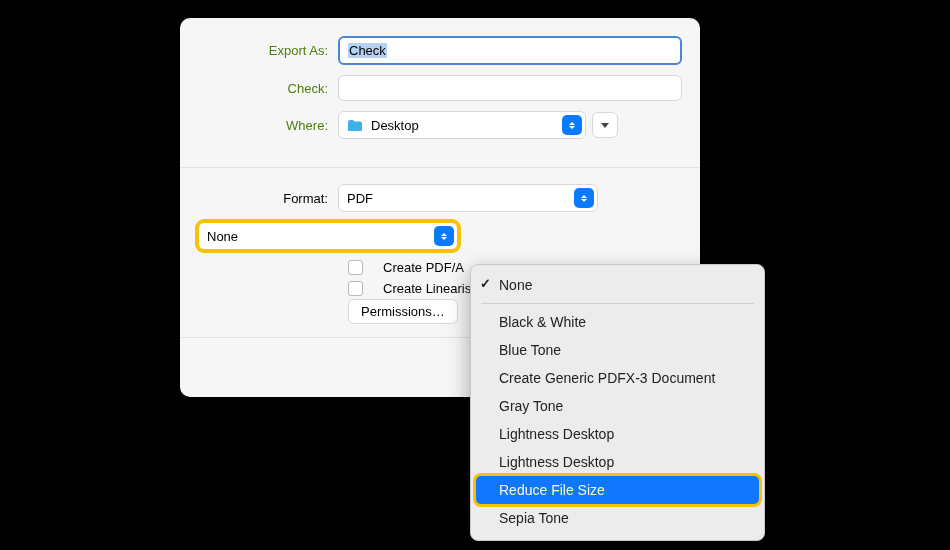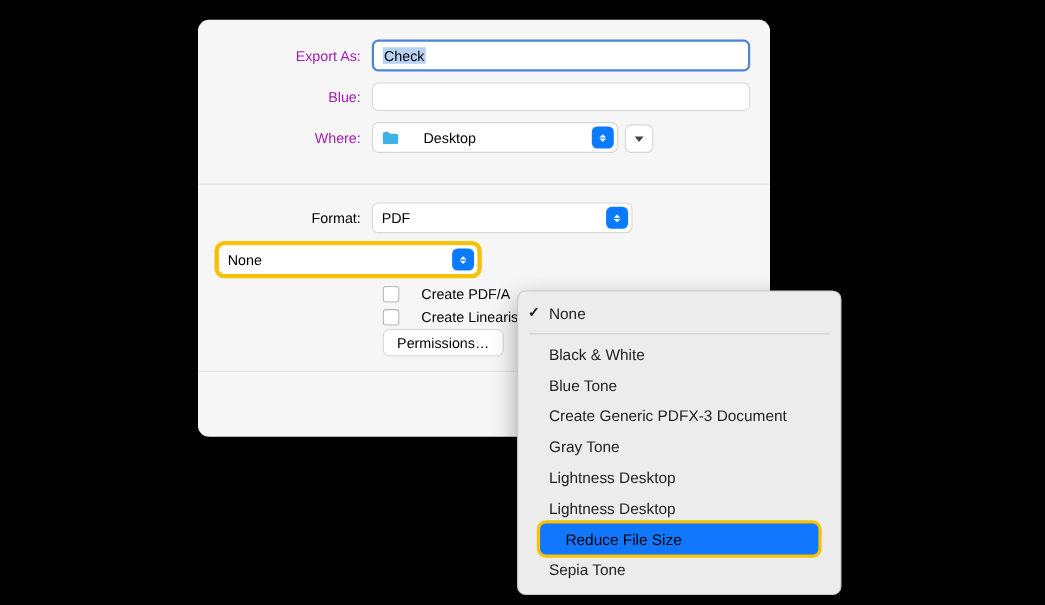--- a/index.html
+++ b/index.html
@@ -37,24 +37,24 @@
     }
     .row {
       display: flex;
       align-items: center;
       margin-bottom: 10px;
     }
     .label {
       width: 140px;
       text-align: right;
       padding-right: 10px;
-      color: #a21caf;
-      font-size: 13px;
-    }
-    .field { flex: 1; display: flex; align-items: flex-end; gap: 6px; }
+      color: #4d7c0f;
+      font-size: 13px;
+    }
+    .field { flex: 1; display: flex; align-items: center; gap: 6px; }
     .text-input {
       flex: 1;
       border: 2.5px solid #4e86d6;
       border-radius: 6px;
       background: #fff;
       padding: 5px 8px;
       font-size: 13px;
     }
     .text-input .selected {
       background: #b6d2f3;
@@ -62,29 +62,29 @@
     }
     .tags-input {
       flex: 1;
       border: 1px solid #d7d7d7;
       border-radius: 6px;
       background: #fff;
       padding: 5px 8px;
       height: 26px;
     }
     .where-select {
-      width: 224px;
+      width: 248px;
       border: 1px solid #d7d7d7;
       border-radius: 6px;
       background: #fff;
       padding: 4px 8px;
       height: 28px;
       display: flex;
       align-items: center;
-      gap: 22px;
+      gap: 8px;
       position: relative;
     }
     .folder-icon {
       width: 16px;
       height: 13px;
       display: inline-block;
     }
     .folder-icon svg { width: 100%; height: 100%; display: block; }
     .end-blue {
       position: absolute;
@@ -117,21 +117,21 @@
       align-items: center;
       justify-content: center;
     }
     .chev-down {
       width: 0; height: 0;
       border-left: 4px solid transparent;
       border-right: 4px solid transparent;
       border-top: 5px solid #444;
     }
     .format-select, .filter-select {
-      width: 237px;
+      width: 260px;
       border: 1px solid #d7d7d7;
       border-radius: 6px;
       background: #fff;
       padding: 4px 8px;
       height: 28px;
       display: flex;
       align-items: center;
       position: relative;
     }
     .filter-highlight {
@@ -188,43 +188,43 @@
       font-weight: bold;
       color: #222;
     }
     .menu-divider {
       height: 1px;
       background: #cfcfcf;
       margin: 4px 10px;
     }
     .menu-item.highlighted-item {
       background: #1177ff;
-      color: #000000;
-      margin: 0 20px;
+      color: #fef9c3;
+      margin: 0 5px;
       border-radius: 5px;
       padding-left: 23px;
     }
     .menu-item.annot-box {
       box-shadow: 0 0 0 3px #f6c106;
       border-radius: 5px;
     }
   </style>
 </head>
 <body>
 
 <div class="sheet">
   <div class="section-top">
     <div class="row">
       <div class="label">Export As:</div>
       <div class="field">
         <div class="text-input"><span class="selected">Check</span></div>
       </div>
     </div>
     <div class="row">
-      <div class="label">Blue:</div>
+      <div class="label">Check:</div>
       <div class="field">
         <div class="tags-input"></div>
       </div>
     </div>
     <div class="row" style="margin-bottom:12px;">
       <div class="label">Where:</div>
       <div class="field">
         <div class="where-select">
           <span class="folder-icon">
             <svg viewBox="0 0 16 13">

